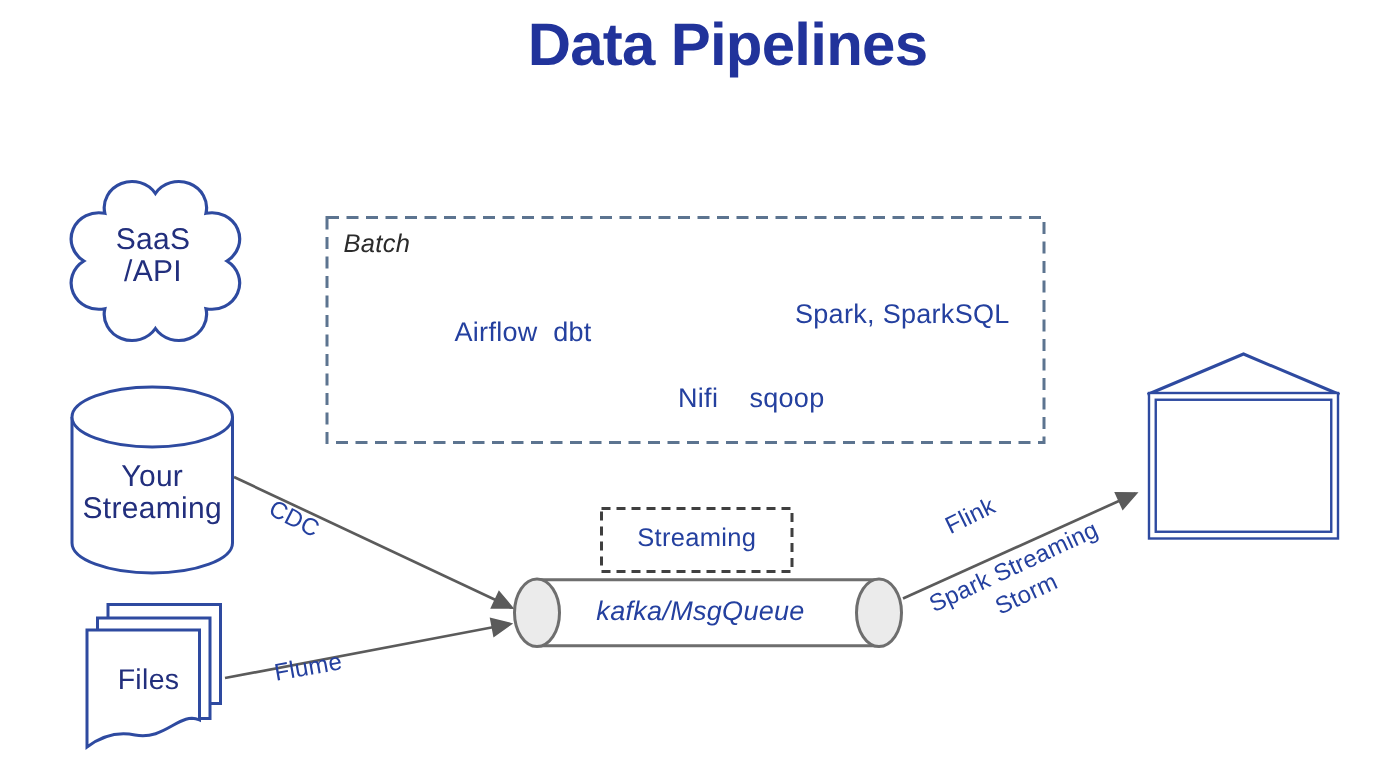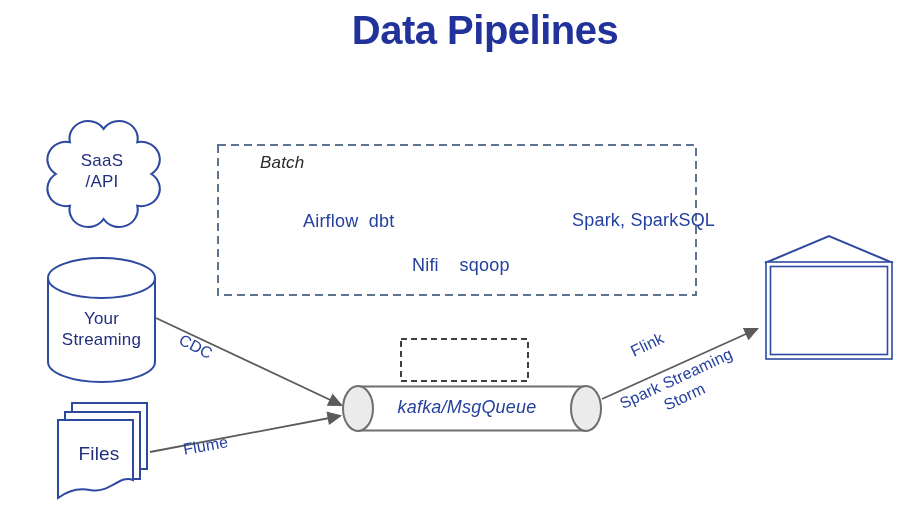--- a/index.html
+++ b/index.html
@@ -10,23 +10,23 @@
   }
   .layer{position:absolute;left:0;top:0;width:922px;height:513px;}
   .lbl{position:absolute;white-space:nowrap;letter-spacing:.2px;}
   .pre{white-space:pre;}
   .title{
     left:0;right:0;top:8px;text-align:center;
     font-size:40px;font-weight:bold;color:var(--title-blue);letter-spacing:-.5px;
   }
   .navy{color:var(--shape-text-navy);}
   .blue{color:var(--label-blue);}
-  .shape-lbl{font-size:17px;line-height:21px;text-align:center;}
+  .shape-lbl{font-size:20px;line-height:21px;text-align:center;}
   .tool-lbl{font-size:18px;}
-  .batch-lbl{font-size:17px;font-style:italic;color:#2b2b2b;margin-left:31px;}
+  .batch-lbl{font-size:17px;font-style:italic;color:#2b2b2b;}
   .arrow-lbl{font-size:16px;transform-origin:center;}
   .wrap{white-space:normal;}
 </style>
 </head>
 <body>
 
 <div class="canvas">
 
   <svg class="layer" viewBox="0 0 922 513">
     <defs>
@@ -80,24 +80,25 @@
   <div class="lbl shape-lbl navy wrap" style="left:62px;top:150px;width:80px;">SaaS /API</div>
 
   <div class="lbl shape-lbl navy wrap" style="left:54px;top:308px;width:95px;">Your Streaming</div>
 
   <div class="lbl navy" style="left:64px;top:443px;width:70px;text-align:center;font-size:19px;">Files</div>
 
   <div class="lbl batch-lbl" style="left:229px;top:153px;">Batch</div>
 
   <div class="lbl tool-lbl blue pre" style="left:303px;top:211px;text-align:center;">Airflow  dbt</div>
 
-  <div class="lbl tool-lbl blue" style="left:530px;top:210px;margin-left:42px;">Spark, SparkSQL</div>
+  <div class="lbl tool-lbl blue" style="left:530px;top:199px;">Spark, SparkSQL</div>
 
-  <div class="lbl tool-lbl blue pre" style="left:412px;top:255px;text-align:right;">Nifi    sqoop</div>
+  <div class="lbl tool-lbl blue pre" style="left:452px;top:255px;text-align:right;">Nifi    sqoop</div>
 
+  <div class="lbl blue" style="left:401px;top:349px;width:127px;text-align:center;font-size:17px;">Streaming</div>
 
   <div class="lbl blue" style="left:377px;top:397px;width:180px;text-align:center;font-size:18px;font-style:italic;">kafka/MsgQueue</div>
 
 
   <div class="lbl arrow-lbl blue" style="left:178px;top:338px;transform:rotate(27deg);">CDC</div>
 
   <div class="lbl arrow-lbl blue" style="left:183px;top:437px;transform:rotate(-10deg);">Flume</div>
 
   <div class="lbl arrow-lbl blue" style="left:630px;top:336px;transform:rotate(-26deg);">Flink</div>
 

